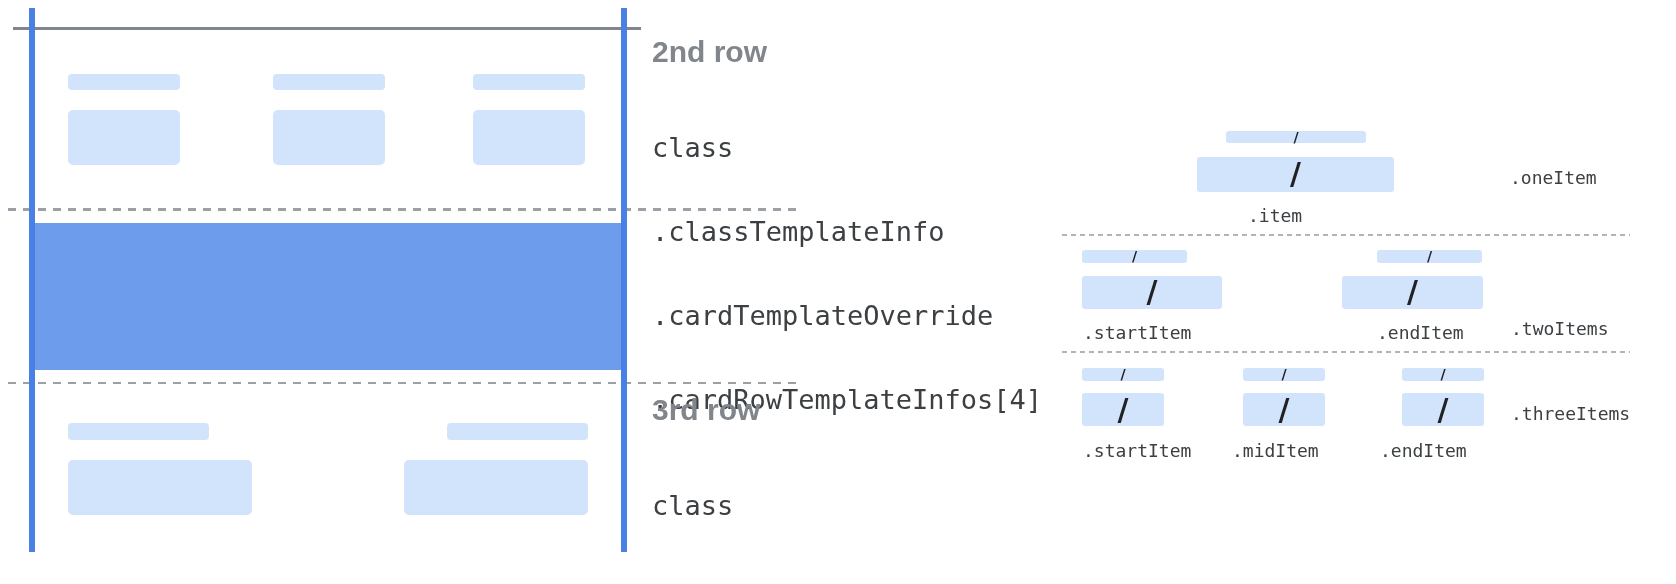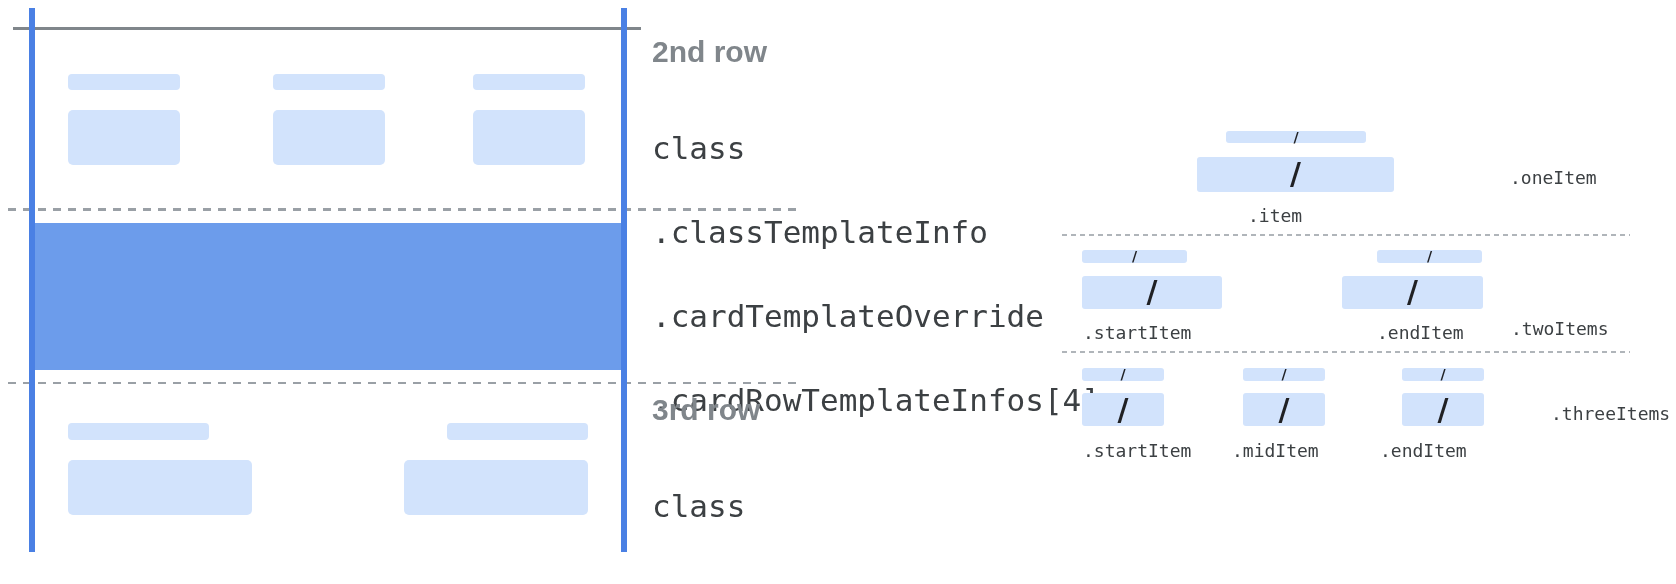--- a/index.html
+++ b/index.html
@@ -18,21 +18,21 @@
   .ph.small{border-radius:4px;}
   .hero{background:#6c9ceb;}
   
   .bar{background:#d2e3fc;border-radius:3px;display:flex;align-items:center;justify-content:center;}
   .slash{color:#202124;font-family:"DejaVu Sans",sans-serif;font-weight:bold;}
   .slash.big{font-size:30px;line-height:30px;}
   .slash.sm{font-size:14px;line-height:12px;}
   
   .h-row{font-size:30px;line-height:36px;font-weight:bold;color:#80868b;white-space:nowrap;}
   .mono{font-family:"DejaVu Sans Mono",monospace;color:#3c4043;white-space:pre;}
-  .mono-l{font-size:31px;line-height:28px;}
+  .mono-l{font-size:27px;line-height:28px;}
   .mono-r{font-size:18px;line-height:24px;}
 </style>
 </head>
 <body>
 
 <div class="stage">
 
   <div>
 
     <div class="abs hero" style="left:34.5px;top:223px;width:586.5px;height:147px;"></div>
@@ -124,16 +124,16 @@
     </div>
     <div class="abs bar" style="left:1243px;top:393px;width:82px;height:33px;">
       <span class="slash big">/</span>
     </div>
     <div class="abs bar" style="left:1402px;top:393px;width:82px;height:33px;">
       <span class="slash big">/</span>
     </div>
     <div class="abs mono mono-r" style="left:1083px;top:439px;">.startItem</div>
     <div class="abs mono mono-r" style="left:1232px;top:439px;">.midItem</div>
     <div class="abs mono mono-r" style="left:1380px;top:439px;">.endItem</div>
-    <div class="abs mono mono-r" style="left:1511px;top:402px;margin-left:40px;">.threeItems</div>
+    <div class="abs mono mono-r" style="left:1511px;top:402px;">.threeItems</div>
   </div>
 
 </div>
 
 </body></html>

